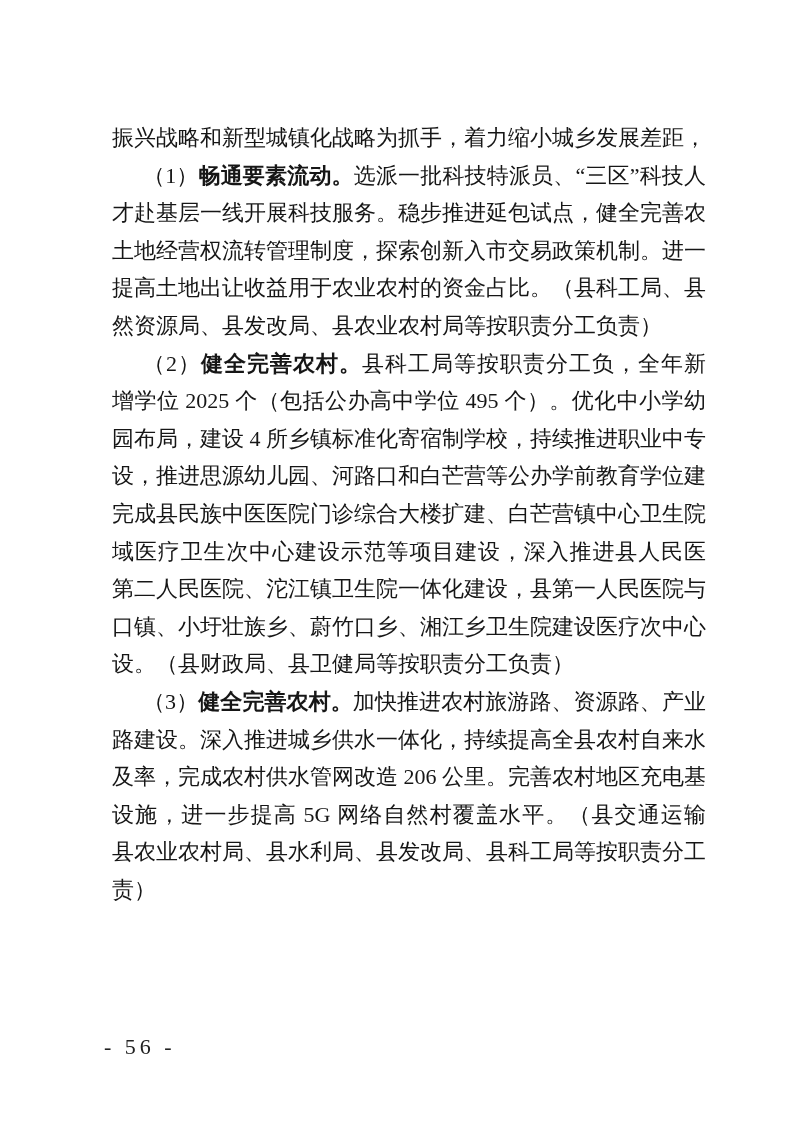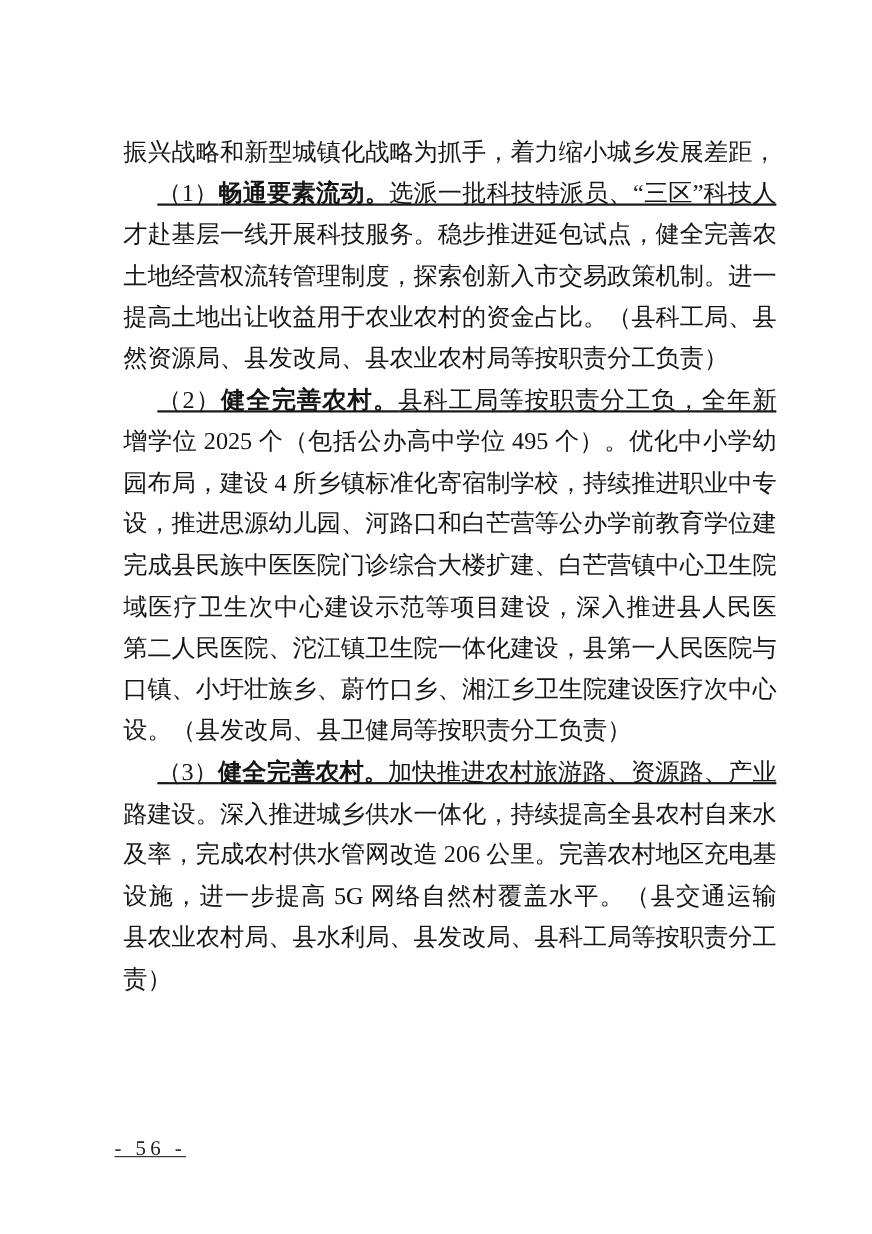--- a/index.html
+++ b/index.html
@@ -34,34 +34,32 @@
     overflow: hidden;
     text-align: justify;
     text-align-last: justify;
     white-space: normal;
   }
   .line.last {
     text-align-last: left;
   }
   .line.indent {
     text-indent: 31px;
-    text-decoration: underline;
   }
   .seg-bold {
     font-weight: bold;
   }
   .page-number {
     position: absolute;
     left: 104px;
     top: 1034px;
-    font-size: 19px;
+    font-size: 22px;
     letter-spacing: 4px;
     color: #222222;
     font-family: "Liberation Serif", "DejaVu Serif", serif;
-    text-decoration: underline;
   }
 </style>
 </head>
 <body>
 
 <div class="page">
   <div class="text-block">
       <div class="line"><span class="seg">振兴战略和新型城镇化战略为抓手，着力缩小城乡发展差距，不</span></div>
       <div class="line indent"><span class="seg">（1）</span><span class="seg-bold">畅通要素流动。</span><span class="seg">选派一批科技特派员、“三区”科技人</span></div>
       <div class="line"><span class="seg">才赴基层一线开展科技服务。稳步推进延包试点，健全完善农村</span></div>
@@ -69,21 +67,21 @@
       <div class="line"><span class="seg">提高土地出让收益用于农业农村的资金占比。（县科工局、县自</span></div>
       <div class="line last"><span class="seg">然资源局、县发改局、县农业农村局等按职责分工负责）</span></div>
       <div class="line indent"><span class="seg">（2）</span><span class="seg-bold">健全完善农村。</span><span class="seg">县科工局等按职责分工负，全年新</span></div>
       <div class="line"><span class="seg">增学位 2025 个（包括公办高中学位 495 个）。优化中小学幼儿</span></div>
       <div class="line"><span class="seg">园布局，建设 4 所乡镇标准化寄宿制学校，持续推进职业中专新</span></div>
       <div class="line"><span class="seg">设，推进思源幼儿园、河路口和白芒营等公办学前教育学位建设。</span></div>
       <div class="line"><span class="seg">完成县民族中医医院门诊综合大楼扩建、白芒营镇中心卫生院县</span></div>
       <div class="line"><span class="seg">域医疗卫生次中心建设示范等项目建设，深入推进县人民医院、</span></div>
       <div class="line"><span class="seg">第二人民医院、沱江镇卫生院一体化建设，县第一人民医院与水</span></div>
       <div class="line"><span class="seg">口镇、小圩壮族乡、蔚竹口乡、湘江乡卫生院建设医疗次中心建</span></div>
-      <div class="line last"><span class="seg">设。（县发改局、县卫健局等按职责分工负责）</span></div>
+      <div class="line last"><span class="seg">设。（县财政局、县卫健局等按职责分工负责）</span></div>
       <div class="line indent"><span class="seg">（3）</span><span class="seg-bold">健全完善农村。</span><span class="seg">加快推进农村旅游路、资源路、产业</span></div>
       <div class="line"><span class="seg">路建设。深入推进城乡供水一体化，持续提高全县农村自来水普</span></div>
       <div class="line"><span class="seg">及率，完成农村供水管网改造 206 公里。完善农村地区充电基础</span></div>
       <div class="line"><span class="seg">设施，进一步提高 5G 网络自然村覆盖水平。（县交通运输局、</span></div>
       <div class="line"><span class="seg">县农业农村局、县水利局、县发改局、县科工局等按职责分工负</span></div>
       <div class="line last"><span class="seg">责）</span></div>
     </div>
   <div class="page-number">- 56 -</div>
 </div>
 

